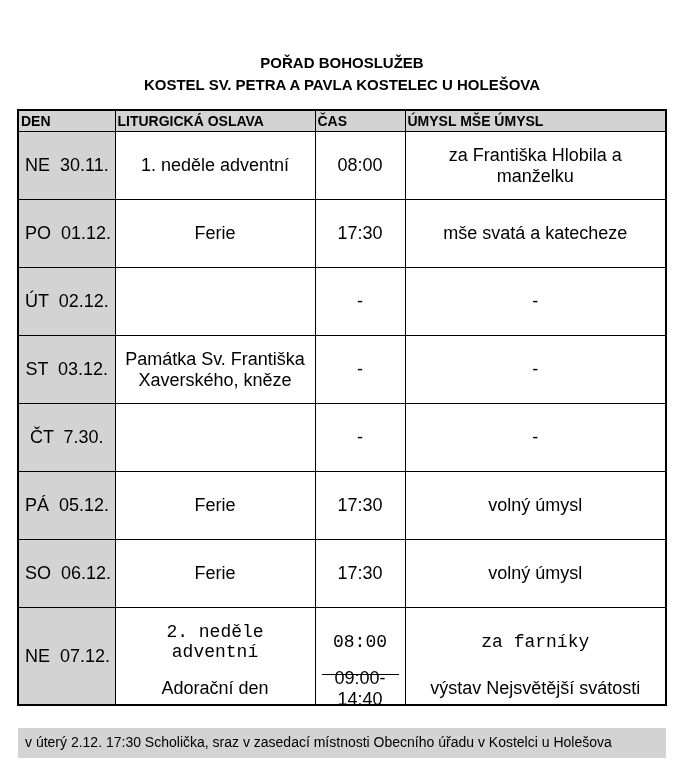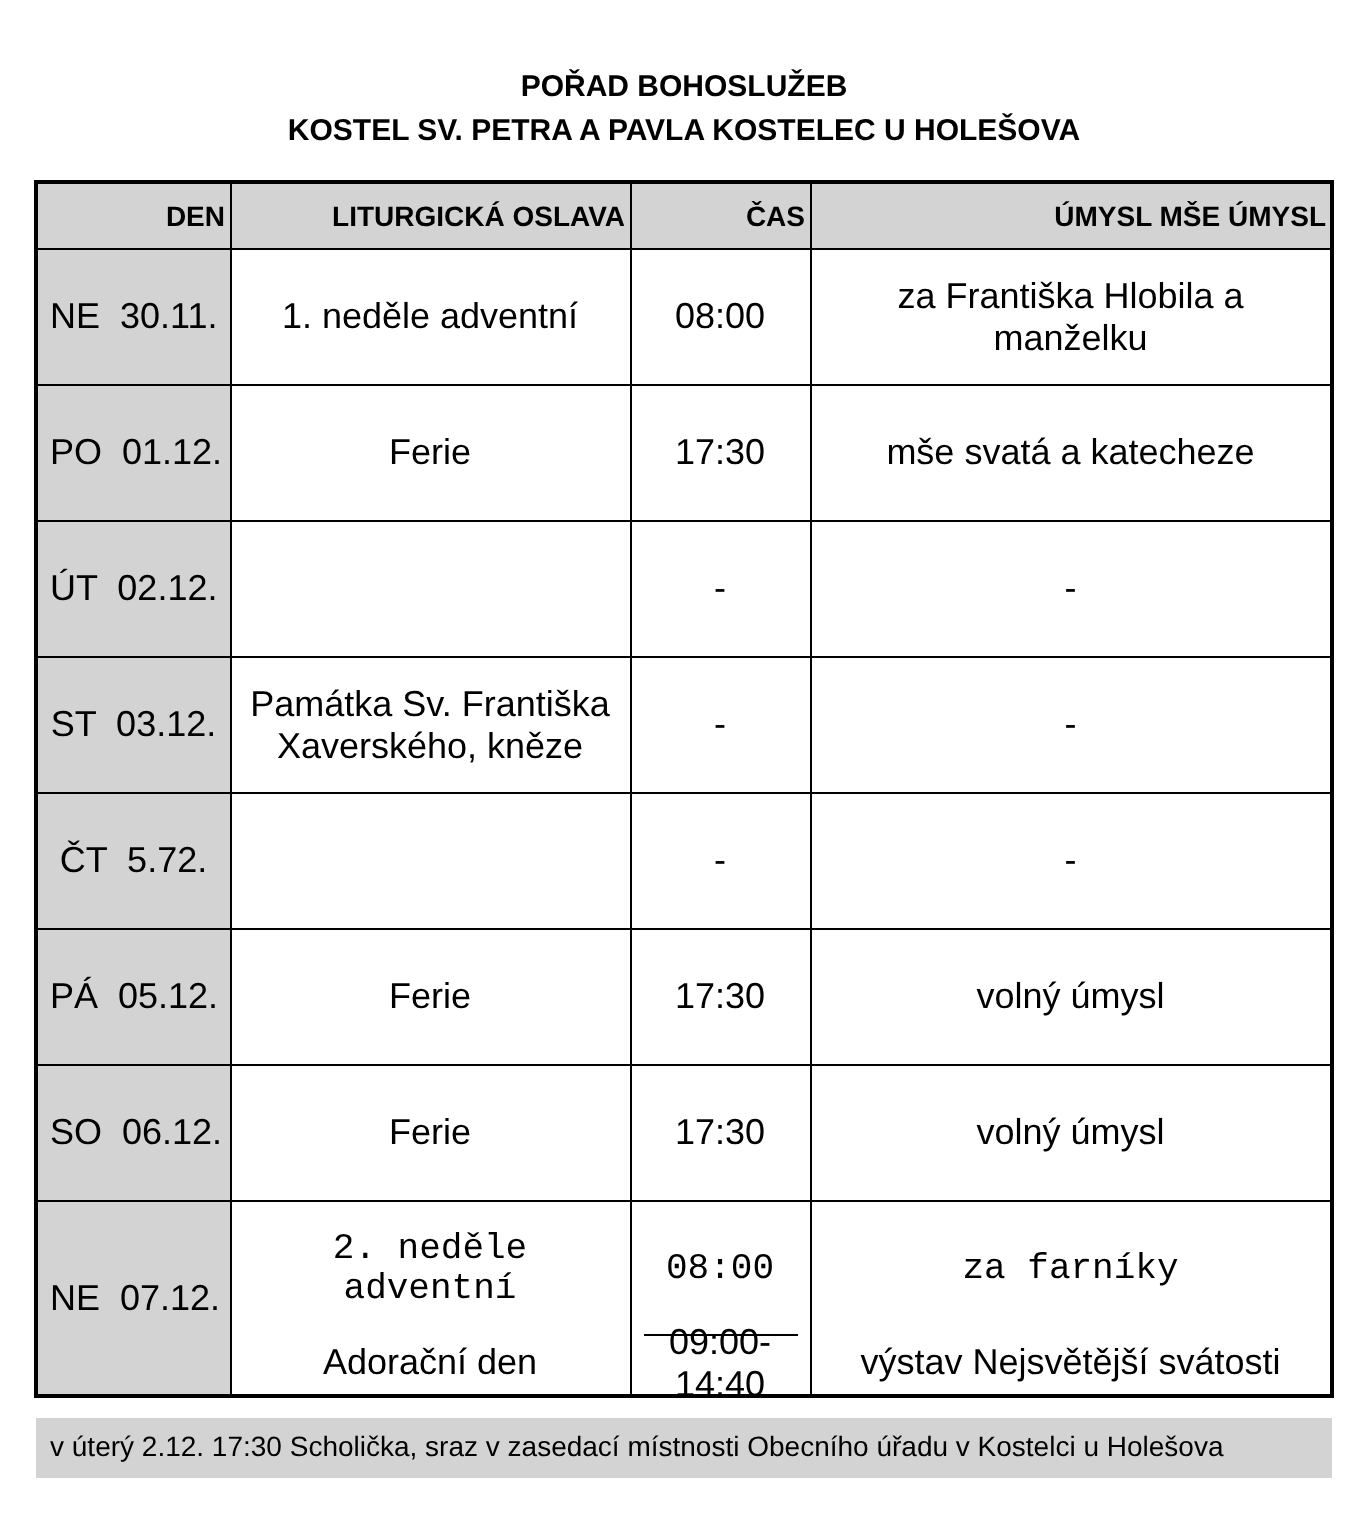--- a/index.html
+++ b/index.html
@@ -9,21 +9,22 @@
   }
   body {
     width: 684px;
     height: 768px;
     background: #ffffff;
     color: #000000;
     font-family: "Liberation Sans", sans-serif;
   }
   .doc-header {
     text-align: center;
-    padding-top: 33px;
+    padding-top: 17px;
+    margin-top: 35px;
   }
   .title, .subtitle {
     font-size: 15px;
     font-weight: 700;
     line-height: 1.45;
   }
   .date-range {
     font-size: 14px;
     line-height: 1.5;
     font-weight: 400;
@@ -35,23 +36,23 @@
     border: 2px solid #000;
     table-layout: fixed;
   }
   .schedule th, .schedule td {
     border: 1px solid #000;
   }
   .schedule thead th {
     background: #d3d3d3;
     font-size: 14px;
     font-weight: 700;
-    height: 34px;
+    height: 22px;
     padding: 1px 2px;
-    text-align: right;
+    text-align: left;
   }
   .schedule tbody td {
     font-size: 18px;
     font-weight: 400;
     text-align: center;
     vertical-align: middle;
     height: 68px;
     padding: 2px 6px;
   }
   td.den {
@@ -74,21 +75,21 @@
   .stack .line2 {
     height: 28px;
     display: flex;
     align-items: center;
     justify-content: center;
     padding: 0 4px;
   }
   td.cas-cell .line2 { border-top: 1px solid #000; }
   .footnote {
     width: 648px;
-    margin: 10px auto 0 auto;
+    margin: 22px auto 0 auto;
     background: #d3d3d3;
     font-size: 14px;
     line-height: 1.4;
     padding: 5px 7px;
   }
 </style>
 </head>
 <body>
 
 <div class="page">
@@ -132,21 +133,21 @@
         <td>-</td>
         <td>-</td>
       </tr>
       <tr>
         <td class="den">ST  03.12.</td>
         <td>Památka Sv. Františka Xaverského, kněze</td>
         <td>-</td>
         <td>-</td>
       </tr>
       <tr>
-        <td class="den">ČT  5.72.</td>
+        <td class="den">ČT  7.30.</td>
         <td></td>
         <td>-</td>
         <td>-</td>
       </tr>
       <tr>
         <td class="den">PÁ  05.12.</td>
         <td>Ferie</td>
         <td>17:30</td>
         <td>volný úmysl</td>
       </tr>

